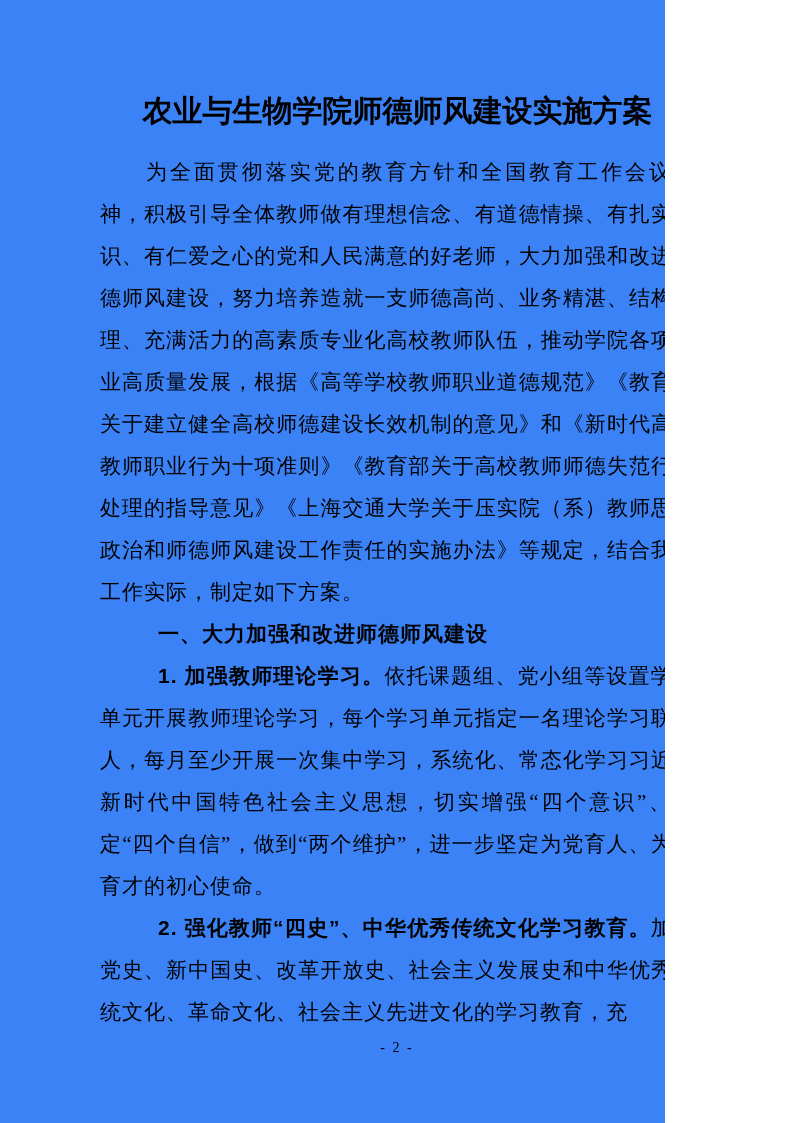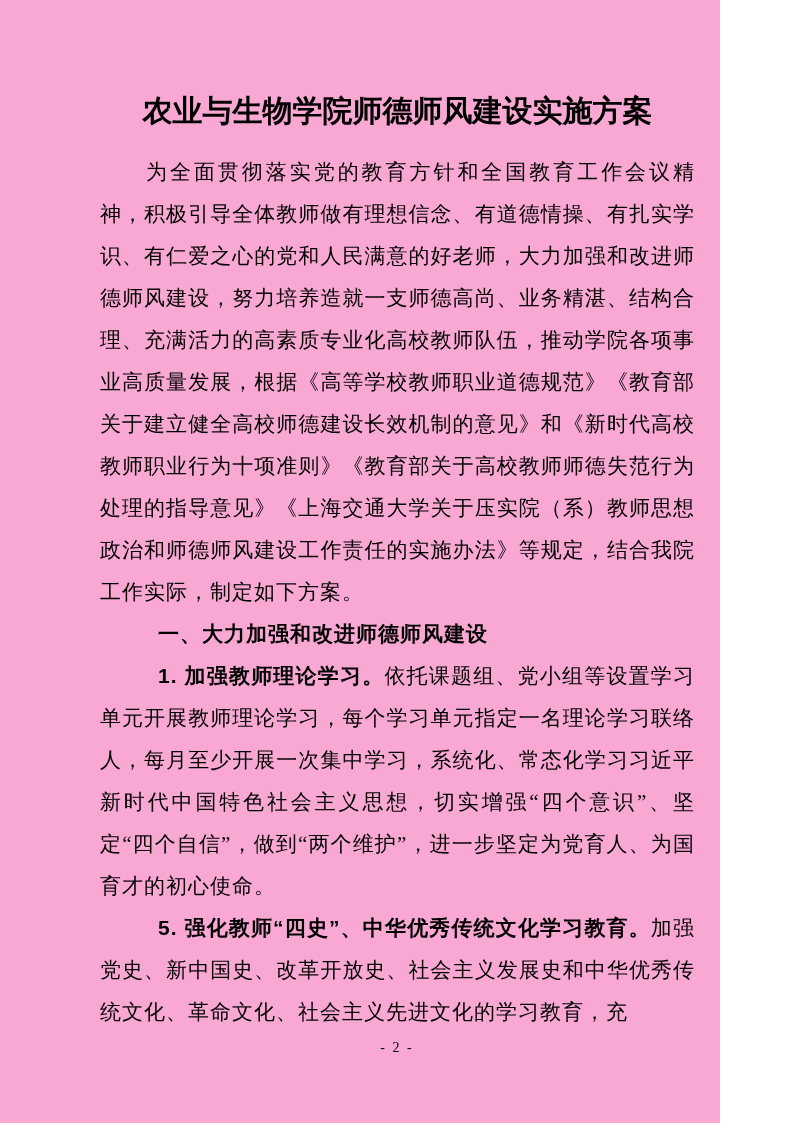--- a/index.html
+++ b/index.html
@@ -2,23 +2,23 @@
 <html><head>
 <meta charset="utf-8">
 <style>
   html, body {
     margin: 0;
     padding: 0;
     background: #ffffff;
   }
   .page {
     position: relative;
-    width: 720px;
+    width: 665px;
     height: 1123px;
-    background: #f9a8d4;
+    background: #3b82f6;
     color: #000000;
     overflow: hidden;
     font-family: "Liberation Serif", "DejaVu Serif", serif;
   }
   .title {
     position: absolute;
     top: 88px;
     left: 100px;
     width: 595px;
     margin: 0;
@@ -74,16 +74,16 @@
 </style>
 </head>
 <body>
 
 <div class="page">
   <h1 class="title">农业与生物学院师德师风建设实施方案</h1>
   <div class="doc-body">
       <p class="body-para">为全面贯彻落实党的教育方针和全国教育工作会议精神，积极引导全体教师做有理想信念、有道德情操、有扎实学识、有仁爱之心的党和人民满意的好老师，大力加强和改进师德师风建设，努力培养造就一支师德高尚、业务精湛、结构合理、充满活力的高素质专业化高校教师队伍，推动学院各项事业高质量发展，根据《高等学校教师职业道德规范》《教育部关于建立健全高校师德建设长效机制的意见》和《新时代高校教师职业行为十项准则》《教育部关于高校教师师德失范行为处理的指导意见》《上海交通大学关于压实院（系）教师思想政治和师德师风建设工作责任的实施办法》等规定，结合我院工作实际，制定如下方案。</p>
       <p class="heading-para">一、大力加强和改进师德师风建设</p>
       <p class="numbered-para"><span class="lead">1. 加强教师理论学习。</span>依托课题组、党小组等设置学习单元开展教师理论学习，每个学习单元指定一名理论学习联络人，每月至少开展一次集中学习，系统化、常态化学习习近平新时代中国特色社会主义思想，切实增强“四个意识”、坚定“四个自信”，做到“两个维护”，进一步坚定为党育人、为国育才的初心使命。</p>
-      <p class="numbered-para"><span class="lead">5. 强化教师“四史”、中华优秀传统文化学习教育。</span>加强党史、新中国史、改革开放史、社会主义发展史和中华优秀传统文化、革命文化、社会主义先进文化的学习教育，充</p>
+      <p class="numbered-para"><span class="lead">2. 强化教师“四史”、中华优秀传统文化学习教育。</span>加强党史、新中国史、改革开放史、社会主义发展史和中华优秀传统文化、革命文化、社会主义先进文化的学习教育，充</p>
     </div>
   <div class="footer">- 2 -</div>
 </div>
 
 </body></html>

